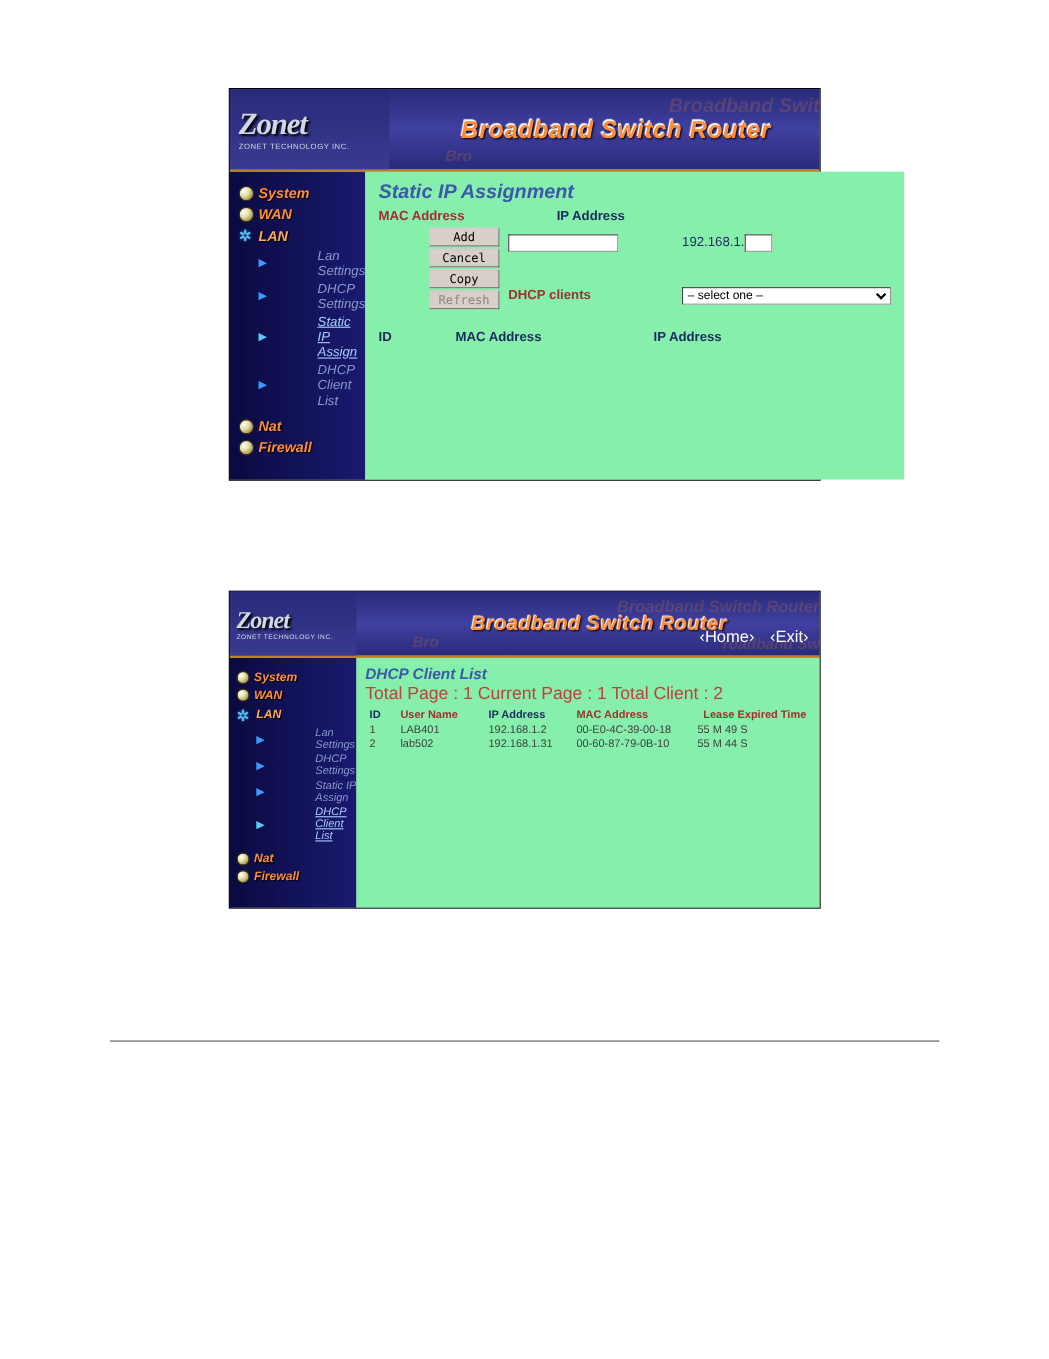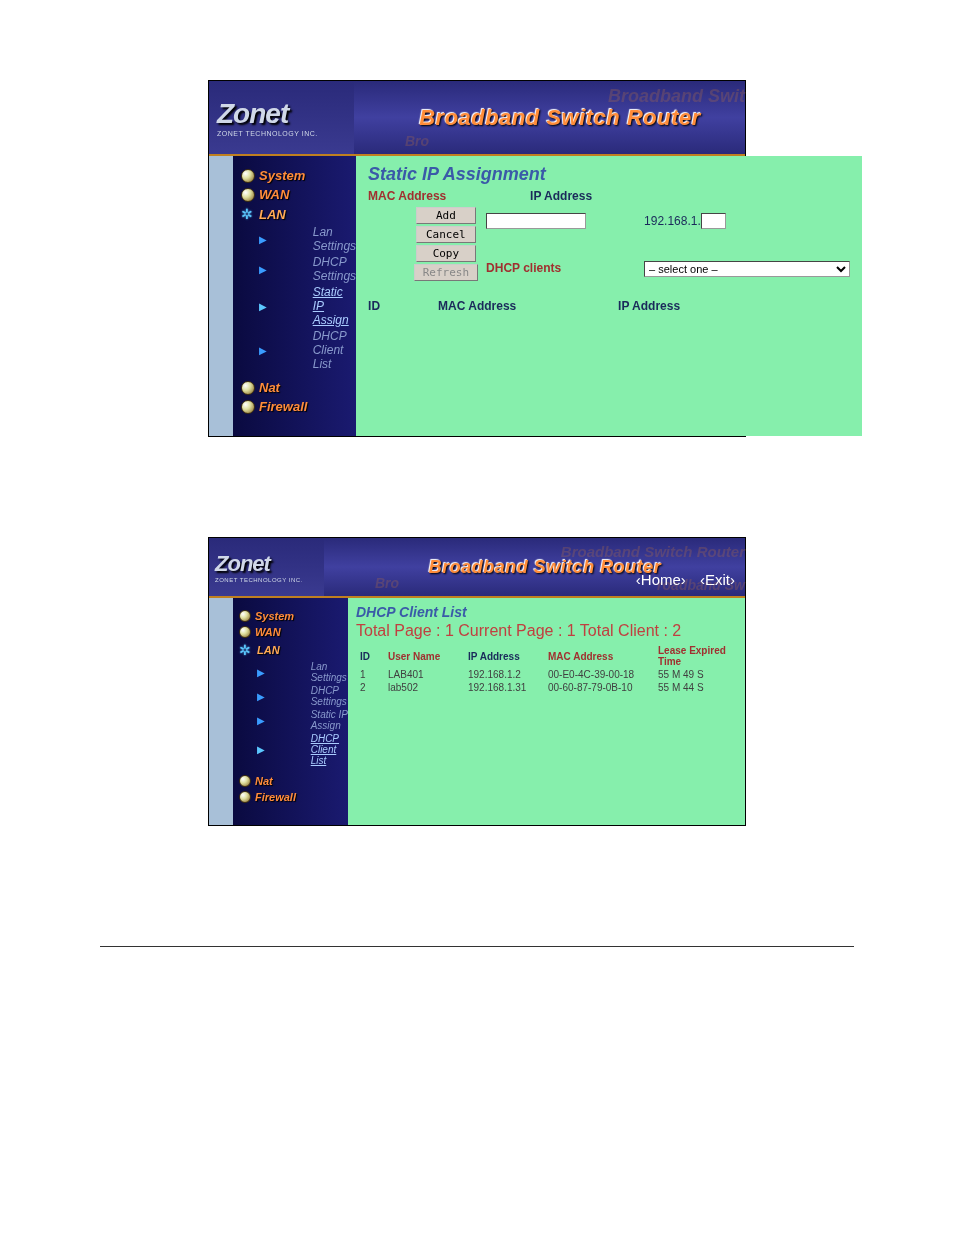--- a/index.html
+++ b/index.html
@@ -28,20 +28,21 @@
       padding-left: 8px;
     }
     
     .logo-text {
       color: #d0d8e8;
       font-size: 28px;
       font-weight: bold;
       font-style: italic;
       text-shadow: 2px 2px 2px #000;
       letter-spacing: -1px;
+      font-family: Liberation Serif, serif;
     }
     
     .logo-sub {
       color: #d0d8e8;
       font-size: 7px;
       letter-spacing: 0.5px;
     }
     
     .banner-title-area {
       flex: 1;
@@ -75,21 +76,21 @@
     
     .banner-links {
       position: absolute;
       right: 10px;
       bottom: 8px;
       color: #fff;
       font-size: 15px;
     }
     .banner-links span { margin-left: 10px; cursor: pointer; }
     
-    .panel-body { display: flex; min-height: 240px; padding-left: 24px; }
+    .panel-body { display: flex; min-height: 240px; }
     
     .sidebar {
       width: 145px;
       background: linear-gradient(to right, #0a0a40, #1a1a70);
       padding: 10px 0 20px 8px;
       color: #fff;
     }
     
     .nav-item {
       display: flex;
@@ -202,21 +203,21 @@
       background: #fff;
     }
     
     .mac-input { width: 100px; }
     .ip-input { width: 25px; }
     
     select {
       font-size: 11px;
       border: 1px inset #999;
       background: #fff;
-      width: 206px;
+      width: 190px;
     }
     
     .button-col { display: flex; flex-direction: column; gap: 2px; align-items: stretch; }
     
     .btn {
       font-family: monospace;
       font-size: 11px;
       padding: 1px 8px;
       background: #d8d0c8;
       border: 1px outset #ccc;
@@ -348,21 +349,21 @@
 
         <div class="static-ip-grid">
           <div class="col-label-red">MAC Address</div>
           <div class="col-label" style="text-align:center;">IP Address</div>
           <div></div>
 
           <div><input type="text" class="mac-input" style=""></div>
           <div>
             <span class="ip-prefix">192.168.1.</span><input type="text" class="ip-input" style="">
           </div>
-          <div class="button-col" style="grid-row: 2 / span 2; justify-self:end;align-items:center;">
+          <div class="button-col" style="grid-row: 2 / span 2; justify-self:end;">
             <button class="btn">Add</button>
             <button class="btn">Cancel</button>
             <button class="btn">Copy</button>
             <button class="btn btn-disabled">Refresh</button>
           </div>
 
           <div class="col-label-red" style="margin-top:18px;">DHCP clients</div>
           <div style="margin-top:18px;">
             <select>
               <option>– select one –</option>
@@ -443,21 +444,21 @@
         <div class="page-title-small">DHCP Client List</div>
         <div class="dhcp-summary">Total Page : 1   Current Page : 1   Total Client : 2</div>
 
         <table class="client-table">
           <thead>
             <tr>
               <th class="dark" style="width:28px;">ID</th>
               <th class="red" style="width:80px;">User Name</th>
               <th class="dark" style="width:80px;">IP Address</th>
               <th class="red" style="width:110px;">MAC Address</th>
-              <th class="red" style="">Lease Expired Time</th>
+              <th class="red" style="text-align:right;">Lease Expired Time</th>
             </tr>
           </thead>
           <tbody>
             <tr>
               <td>1</td>
               <td>LAB401</td>
               <td>192.168.1.2</td>
               <td>00-E0-4C-39-00-18</td>
               <td>55 M 49 S</td>
             </tr>

